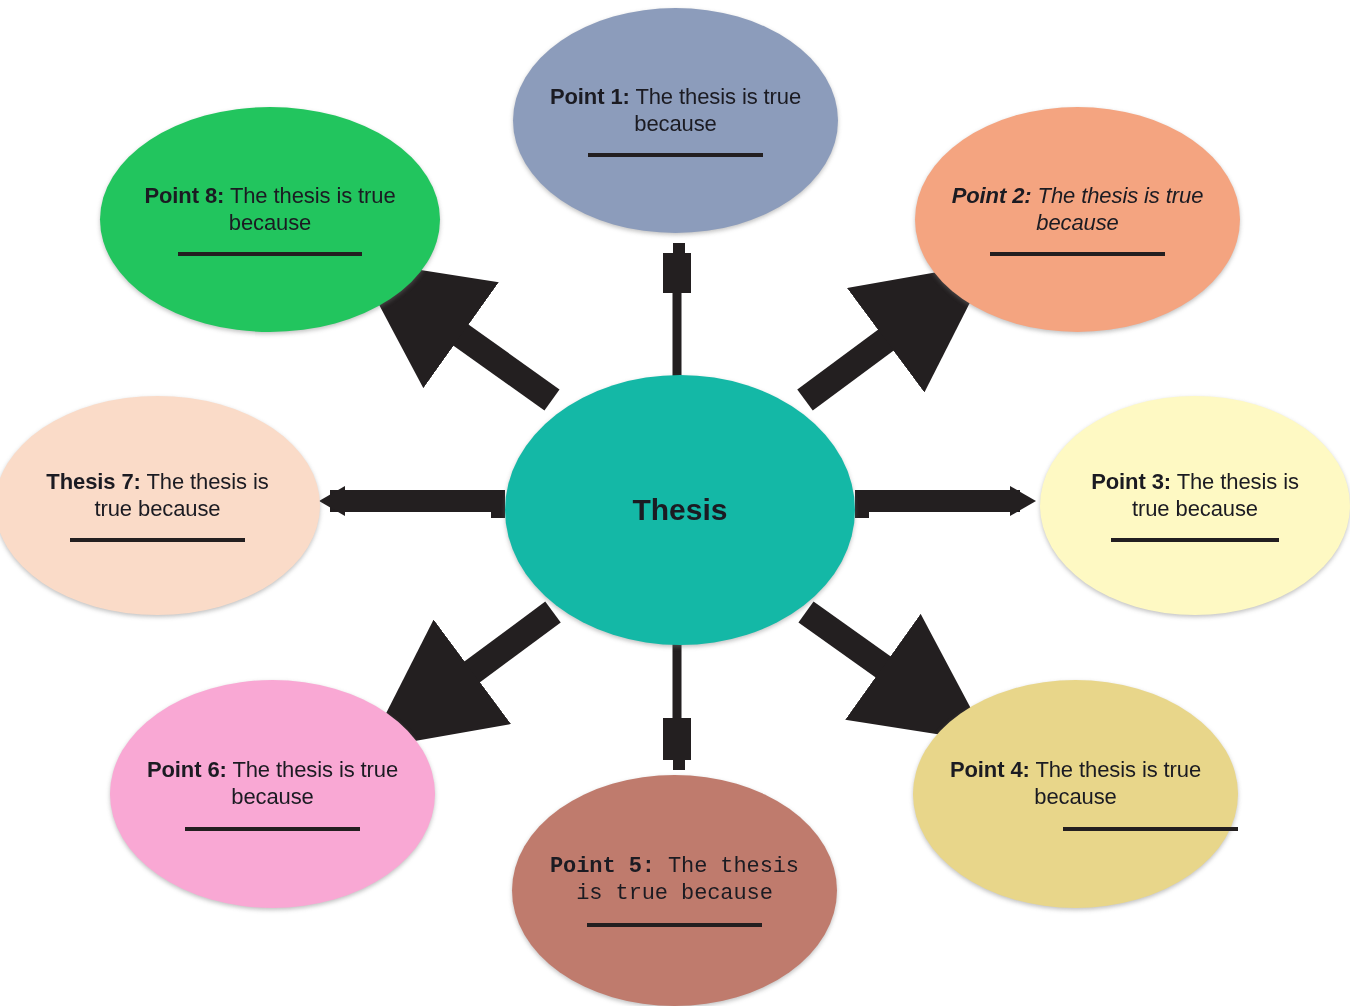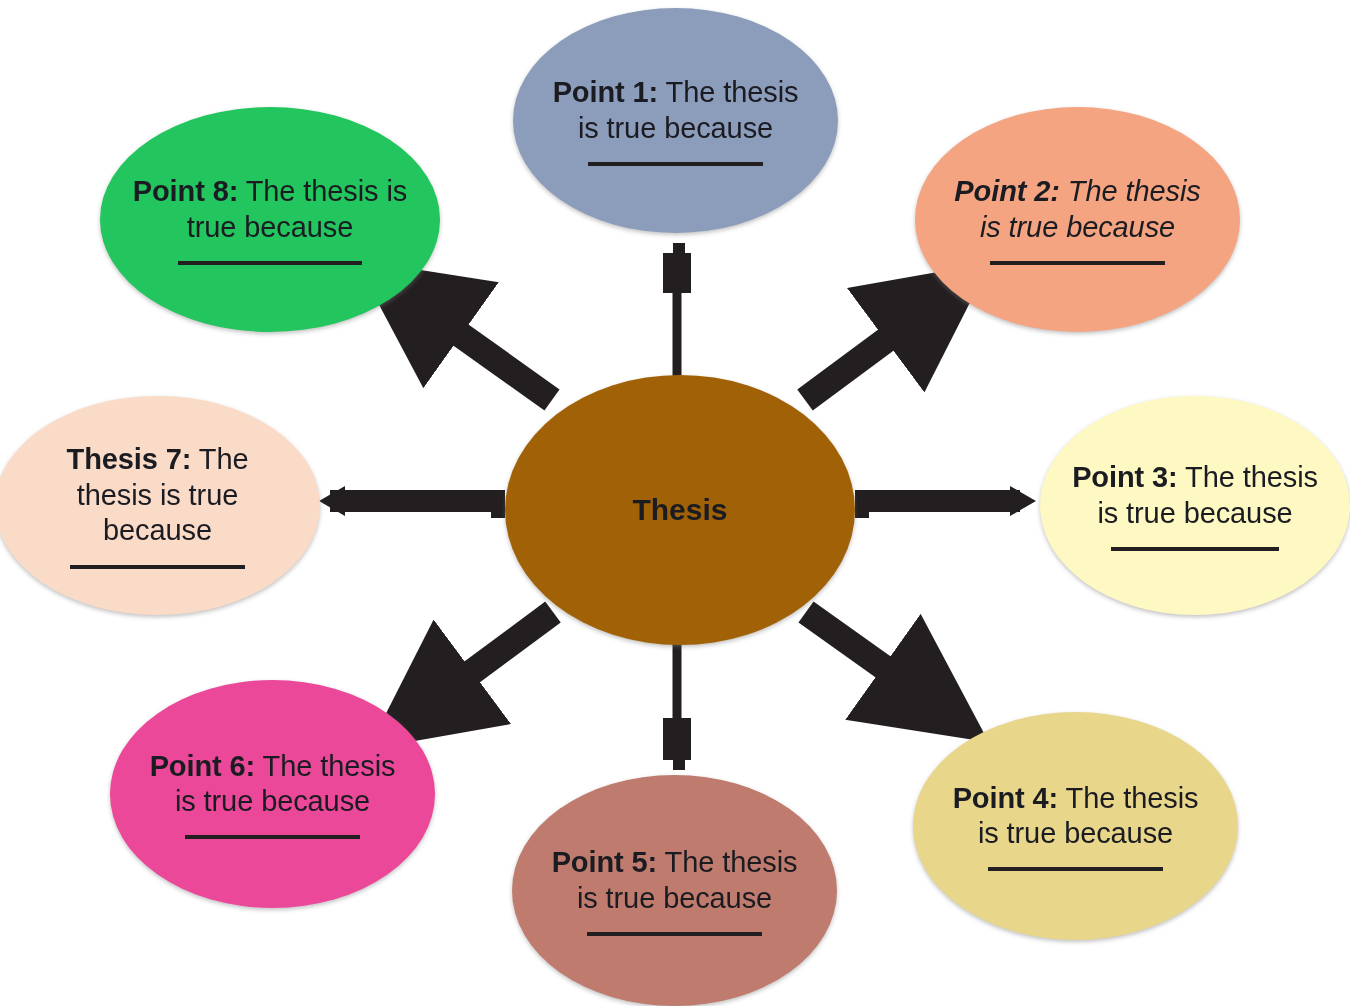--- a/index.html
+++ b/index.html
@@ -35,21 +35,21 @@
     box-sizing: border-box;
     display: flex;
     flex-direction: column;
     align-items: center;
     justify-content: center;
     text-align: center;
     box-shadow: 0 2px 4px rgba(120,120,120,0.45);
   }
   .node-text {
     color: #1b1b22;
-    font-size: 29px;
+    font-size: 22px;
     line-height: 1.22;
     padding: 0 30px;
     letter-spacing: -0.1px;
   }
   .node-text b {
     font-weight: 700;
   }
   .blank-line {
     margin-top: 16px;
     height: 0;
@@ -68,21 +68,21 @@
   #node-center .center-label {
     font-size: 30px;
     font-weight: 700;
     color: #1b1b22;
   }
 
   
   #node-p1 { left: 513px; top: 8px;   width: 325px; height: 225px; background: #8c9cbb; }
   #node-p2 { left: 915px; top: 107px; width: 325px; height: 225px; background: #f4a480; font-style: italic; }
   #node-p3 { left: 1040px;top: 396px; width: 310px; height: 219px; background: #c078ca; }
-  #node-p4 { left: 913px; top: 712px; width: 325px; height: 228px; background: #e8d68a; }
+  #node-p4 { left: 913px; top: 680px; width: 325px; height: 228px; background: #e8d68a; align-items: flex-end; }
   #node-p5 { left: 512px; top: 775px; width: 325px; height: 231px; background: #bf7b6d; }
   #node-p6 { left: 110px; top: 680px; width: 325px; height: 228px; background: #ccd5e0; }
   #node-p7 { left: -5px;  top: 396px; width: 325px; height: 219px; background: #fadbc8; }
   #node-p8 { left: 100px; top: 107px; width: 340px; height: 225px; background: #e1c2e6; }
 </style>
 </head>
 <body>
 
 <div id="canvas">
 
@@ -130,21 +130,21 @@
 
     <g>
       <line x1="553" y1="612" x2="418" y2="712" stroke="#231f20" stroke-width="26" marker-end="url(#ah-fat)"></line>
     </g>
 
     <g>
       <line x1="552" y1="400" x2="406" y2="296" stroke="#231f20" stroke-width="26" marker-end="url(#ah-fat)"></line>
     </g>
   </svg>
 
-  <div class="node" id="node-center" style="background: #a16207;">
+  <div class="node" id="node-center" style="background: #14b8a6;">
     <div class="center-label">Thesis</div>
   </div>
 
   <div class="node" id="node-p1" style="background: rgb(140, 156, 187);">
     <div class="node-text">
       <b>Point 1:</b><span> The thesis is true because</span>
     </div>
     <div class="blank-line"></div>
   </div>
 
@@ -162,28 +162,28 @@
     <div class="blank-line"></div>
   </div>
 
   <div class="node" id="node-p4" style="background: rgb(232, 214, 138);">
     <div class="node-text">
       <b>Point 4:</b><span> The thesis is true because</span>
     </div>
     <div class="blank-line"></div>
   </div>
 
-  <div class="node" id="node-p5" style="background: rgb(191, 123, 109);">
+  <div class="node" id="node-p5" style="background: rgb(191, 123, 109); font-family: Liberation Mono, monospace;">
     <div class="node-text">
       <b>Point 5:</b><span> The thesis is true because</span>
     </div>
     <div class="blank-line"></div>
   </div>
 
-  <div class="node" id="node-p6" style="background: #ec4899;">
+  <div class="node" id="node-p6" style="background: #f9a8d4;">
     <div class="node-text">
       <b>Point 6:</b><span> The thesis is true because</span>
     </div>
     <div class="blank-line"></div>
   </div>
 
   <div class="node" id="node-p7" style="background: rgb(250, 219, 200);">
     <div class="node-text">
       <b>Thesis 7:</b><span> The thesis is true because</span>
     </div>

